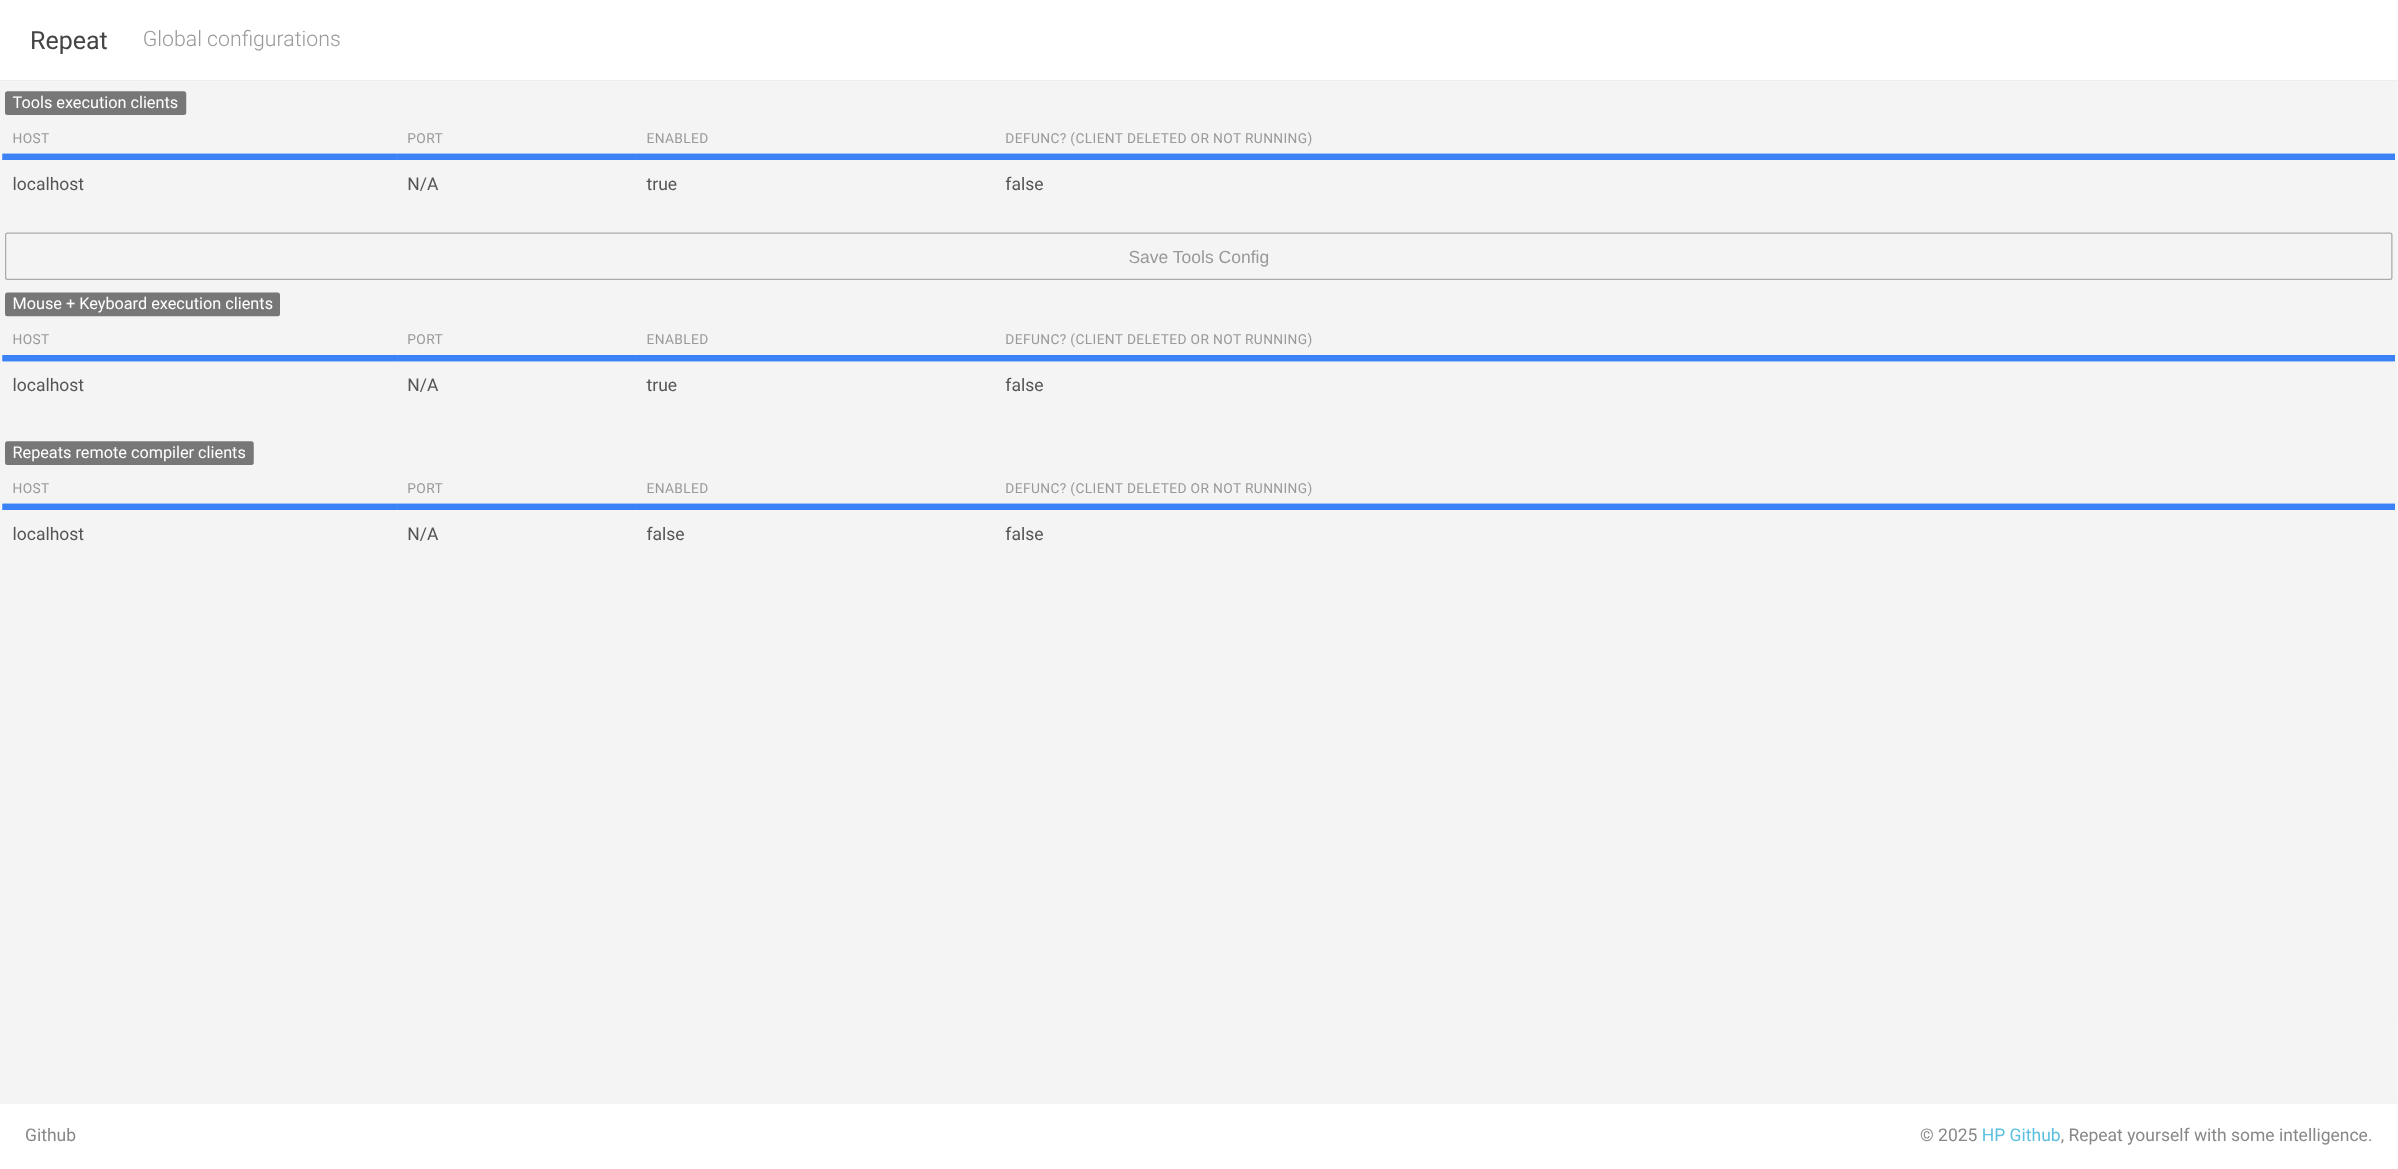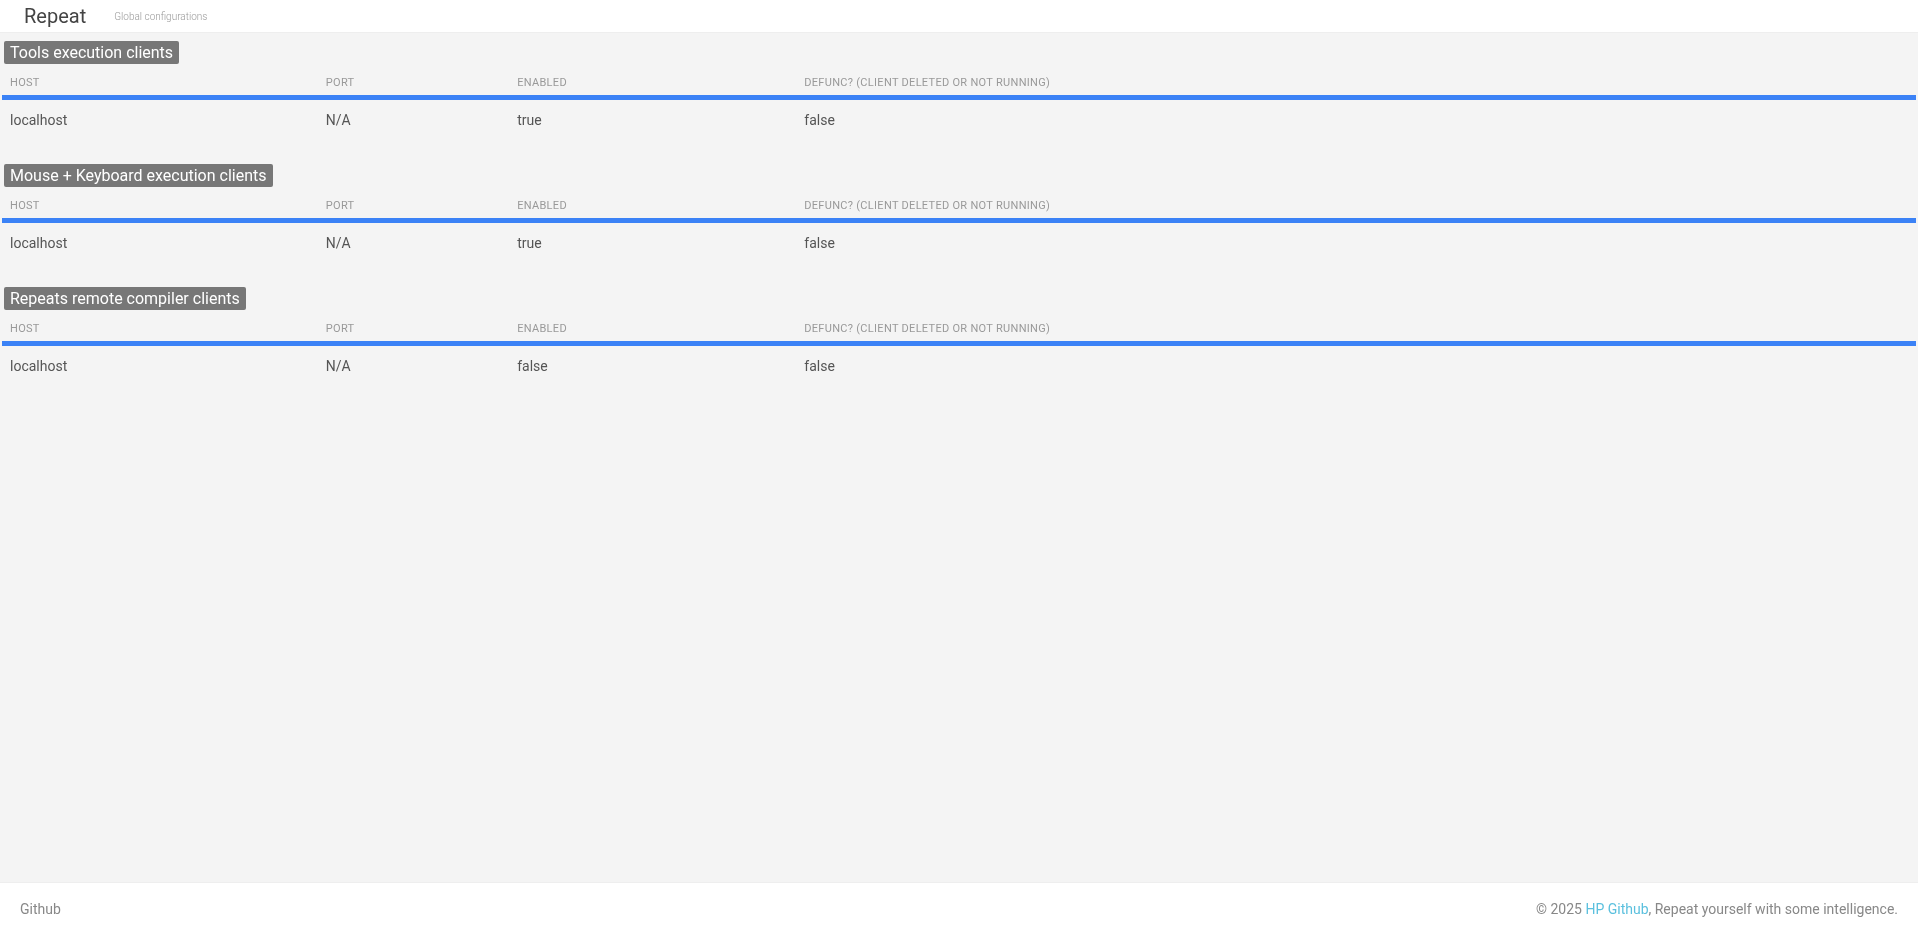--- a/index.html
+++ b/index.html
@@ -15,47 +15,47 @@
       font-size: 14px;
       color: #444;
       display: flex;
       flex-direction: column;
       min-height: 935px;
       background: #fff;
     }
     .topbar {
       display: flex;
       align-items: center;
-      padding: 4px 24px;
+      padding: 20px 24px;
       border-bottom: 1px solid #eee;
       background: #fff;
     }
     .brand {
       font-size: 20px;
       color: #444;
       margin-right: 28px;
       text-decoration: none;
       font-weight: 400;
     }
     .nav-link {
-      font-size: 10px;
+      font-size: 17px;
       color: #999;
       text-decoration: none;
       font-weight: 300;
     }
     .main {
       flex: 1;
       padding: 2px 2px 0 2px;
       background: #f4f4f4;
     }
     .section-label {
       display: inline-block;
       background: #777;
       color: #fff;
-      font-size: 16px;
+      font-size: 13px;
       padding: 2px 6px;
       border-radius: 2px;
       margin: 6px 0 0 2px;
       font-weight: 400;
     }
     table {
       width: 100%;
       border-collapse: collapse;
       margin-top: 4px;
     }
@@ -134,20 +134,21 @@
     </thead>
     <tbody>
       <tr>
         <td>localhost</td>
         <td>N/A</td>
         <td>true</td>
         <td>false</td>
       </tr>
     </tbody>
   </table>
+  <button class="save-btn">Save Tools Config</button>
 
   
   <span class="section-label">Mouse + Keyboard execution clients</span>
   <table>
     <thead>
       <tr>
         <th class="col-host">HOST</th>
         <th class="col-port">PORT</th>
         <th class="col-enabled">ENABLED</th>
         <th class="col-defunc">DEFUNC? (CLIENT DELETED OR NOT RUNNING)</th>

